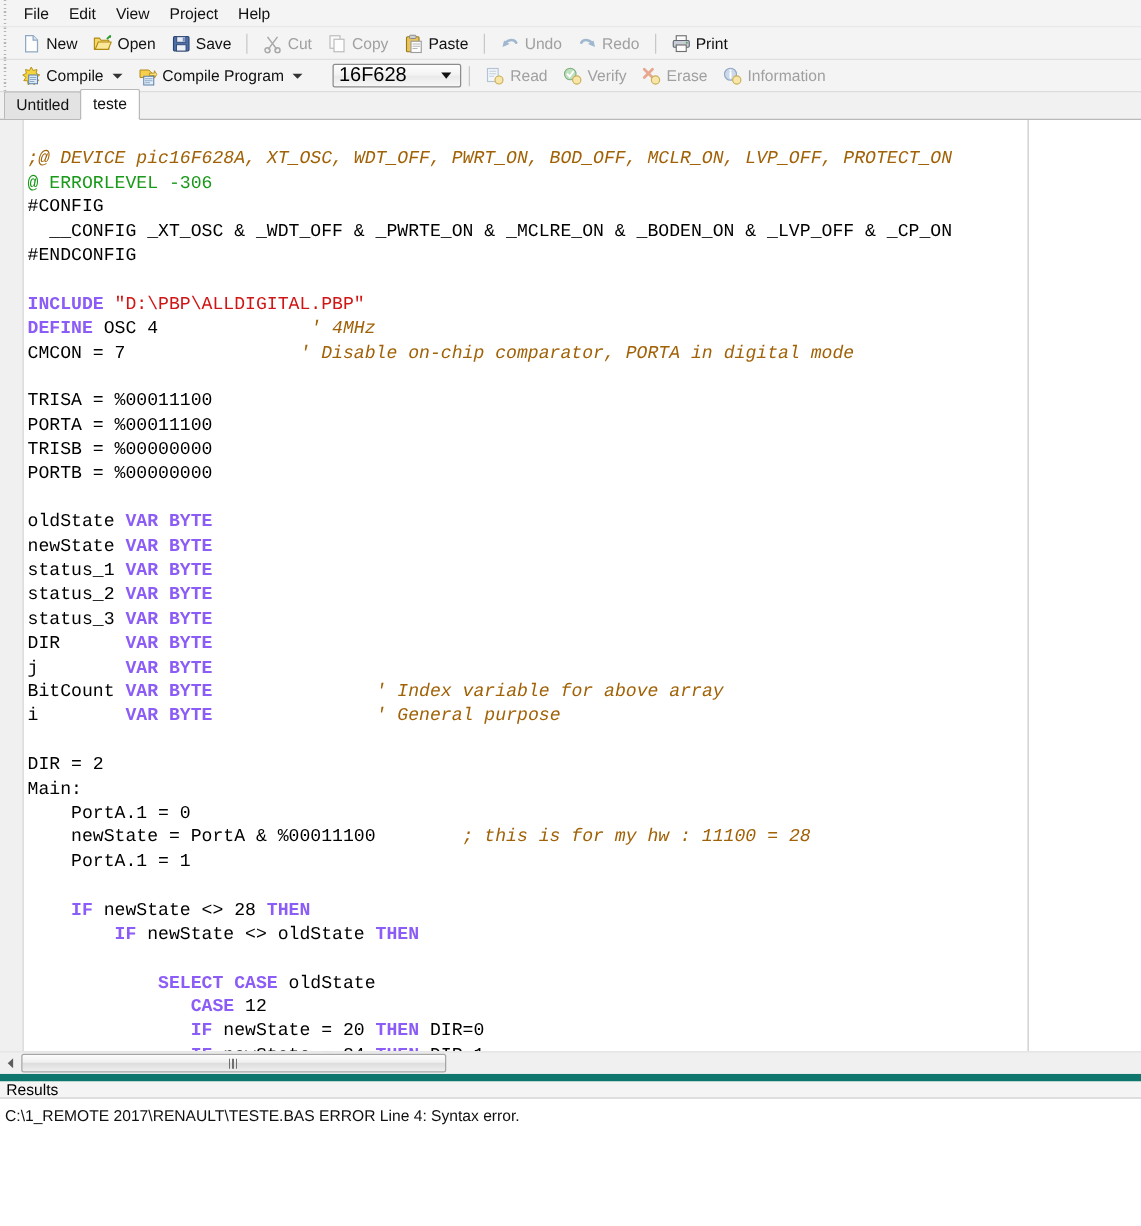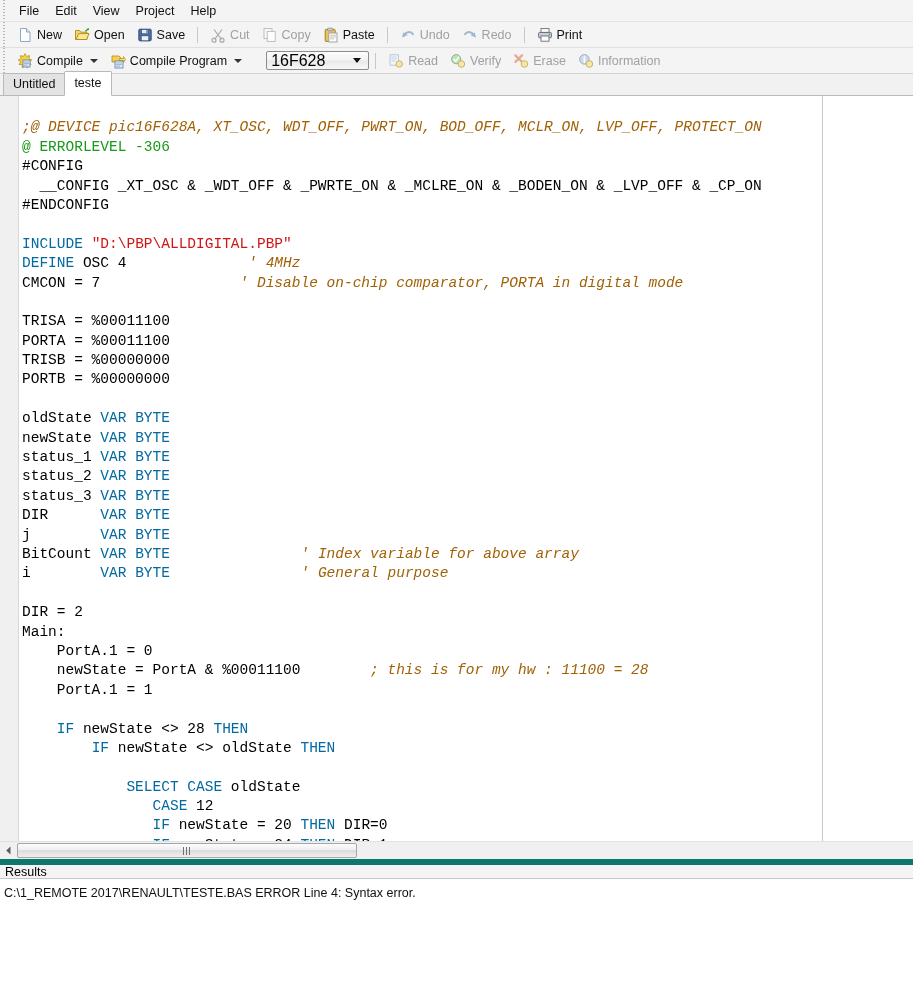--- a/index.html
+++ b/index.html
@@ -173,21 +173,21 @@
     left: 22px;
     top: 3px;
     right: 0;
     font-family: "Liberation Mono", "DejaVu Sans Mono", monospace;
     font-size: 14.5px;
     line-height: 19.4px;
     white-space: pre;
     color: #000000;
   }
   #code .ln { height: 19.4px; }
-  .kw   { font-weight: normal; color: #0369a1; }
+  .kw   { font-weight: bold; color: #8b5cf6; }
   .cm   { color: #a16207; font-style: italic; }
   .gr   { color: #1a9a1a; }
   .st   { color: #d01515; }
   .pl   { color: #000000; }
 
   
   #hscroll {
     height: 17px;
     background: #f0f0f0;
     border-top: 1px solid #e2e2e2;

